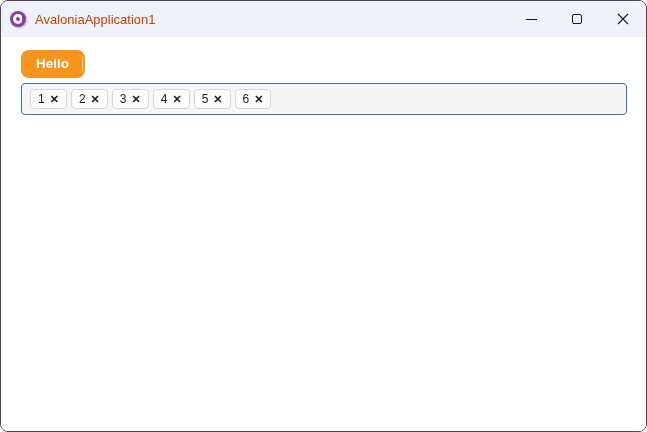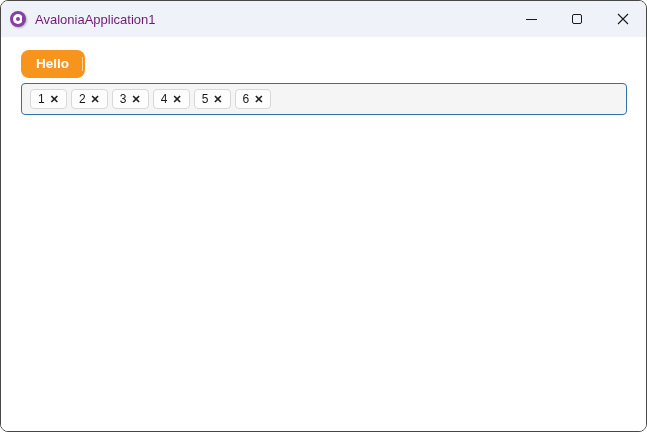--- a/index.html
+++ b/index.html
@@ -38,21 +38,21 @@
     content:""; position:absolute; left:6px; top:6px; right:6px; bottom:6px;
     background:#8640a5; border-radius:50%;
   }
   .logo .stem {
     position:absolute; right:2px; top:5px; bottom:4px; width:2px;
     background:#8640a5; border-radius:1px; z-index:1;
   }
   .title {
     margin-left: 9px;
     font-size: 13px;
-    color: #701a75;
+    color: #c2410c;
     white-space: nowrap;
   }
   .caption-buttons {
     margin-left: auto;
     display: flex;
     height: 36px;
   }
   .cap-btn {
     width: 46px; height: 36px;
     display: flex; align-items: center; justify-content: center;

